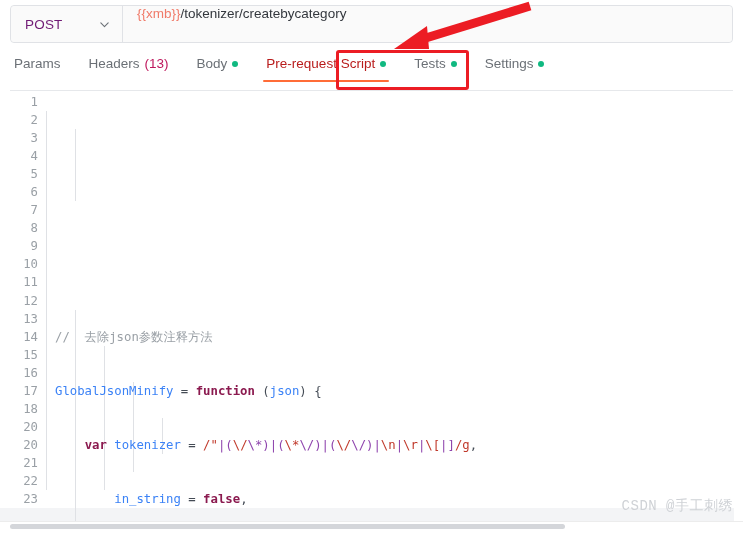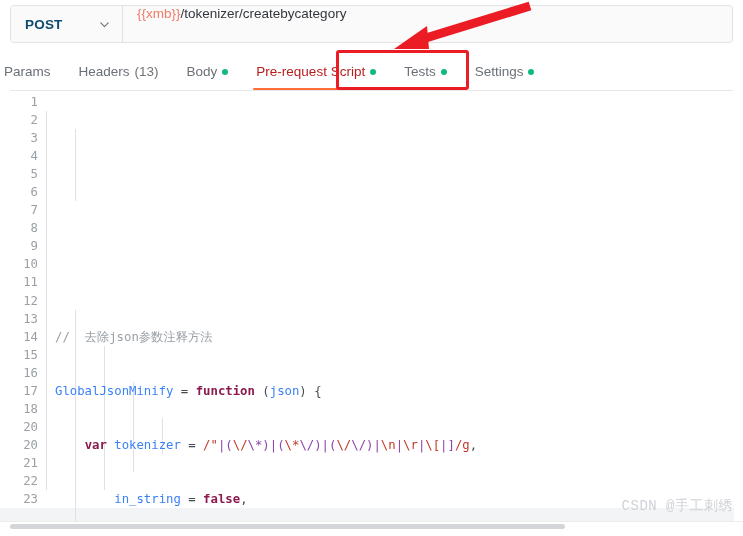--- a/index.html
+++ b/index.html
@@ -37,22 +37,22 @@
     justify-content: space-between;
     padding: 0 12px 0 14px;
     border-right: 1px solid #e0e2e6;
     box-sizing: border-box;
     cursor: pointer;
     background: #fafafa;
     border-radius: 4px 0 0 4px;
   }
   .method-label {
     font-size: 13.5px;
-    font-weight: bold;
-    color: #0c4a6e;
+    font-weight: normal;
+    color: #701a75;
     letter-spacing: .2px;
   }
   .chev {
     width: 11px;
     height: 11px;
     display: block;
   }
   .url-field {
     flex: 1;
     display: flex;
@@ -63,26 +63,26 @@
     color: #33373d;
     cursor: text;
     border-radius: 0 4px 4px 0;
   }
   .var-token { color: #f07b6a; }
 
   
   .tabs {
     position: absolute;
     left: 0px;
-    top: 60px;
+    top: 52px;
     width: 743px;
     height: 38px;
     display: flex;
     align-items: flex-start;
-    padding-left: 0;
+    padding-left: 10px;
     box-sizing: border-box;
   }
   .tab {
     position: relative;
     display: flex;
     align-items: center;
     gap: 5px;
     padding: 4px 14px 13px 14px;
     font-size: 13.5px;
     color: #6b7076;
@@ -102,21 +102,21 @@
     background: #ff6c37;
     border-radius: 1px;
   }
   .dot {
     width: 6px;
     height: 6px;
     border-radius: 50%;
     background: #10b981;
     display: inline-block;
   }
-  .tab-count { color: #737373; }
+  .tab-count { color: #be185d; }
 
   .tabs-divider {
     position: absolute;
     left: 10px;
     top: 90px;
     width: 723px;
     height: 1px;
     background: #e6e8eb;
   }
 

